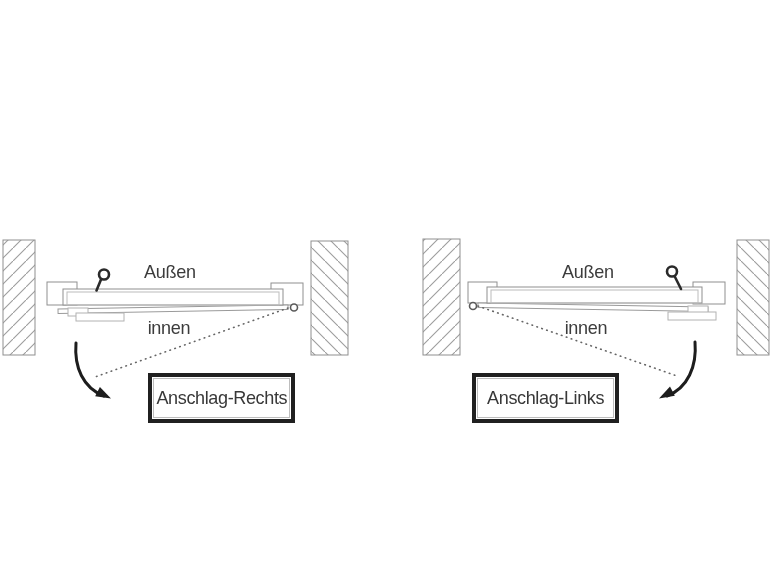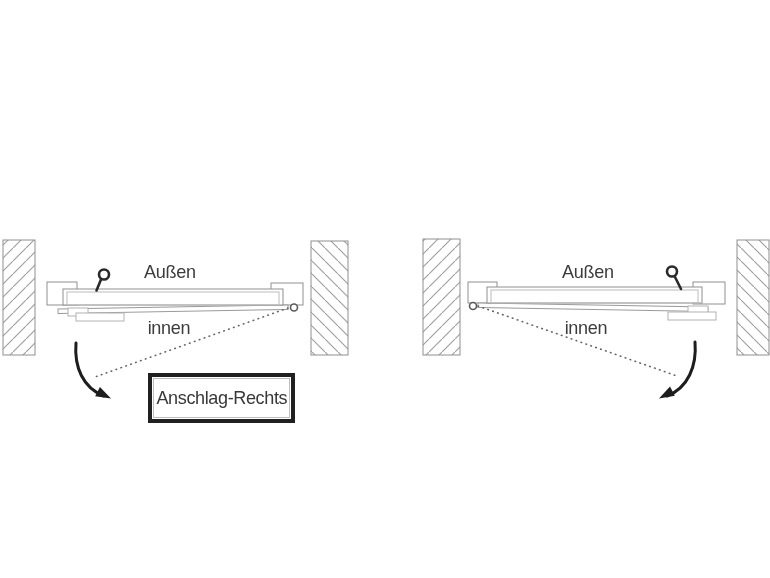--- a/index.html
+++ b/index.html
@@ -116,14 +116,17 @@
   <div class="label" style="left:125px;top:221px;">Außen</div>
   <div class="label" style="left:124px;top:277px;">innen</div>
 
   <div class="label" style="left:543px;top:221px;">Außen</div>
   <div class="label" style="left:541px;top:277px;">innen</div>
 
   <div class="caption-box" style="left:148px;top:333px;">
     <span class="caption-text">Anschlag-Rechts</span>
   </div>
 
+  <div class="caption-box" style="left:472px;top:333px;">
+    <span class="caption-text">Anschlag-Links</span>
+  </div>
 
 </div>
 
 </body></html>

